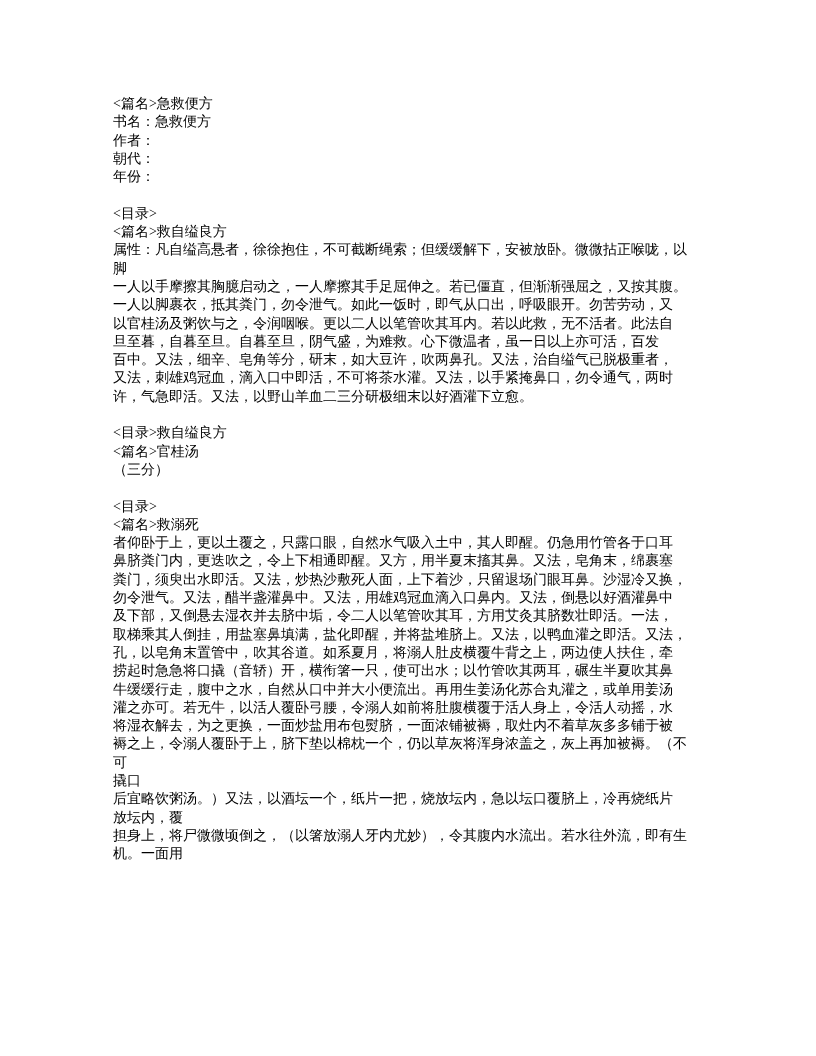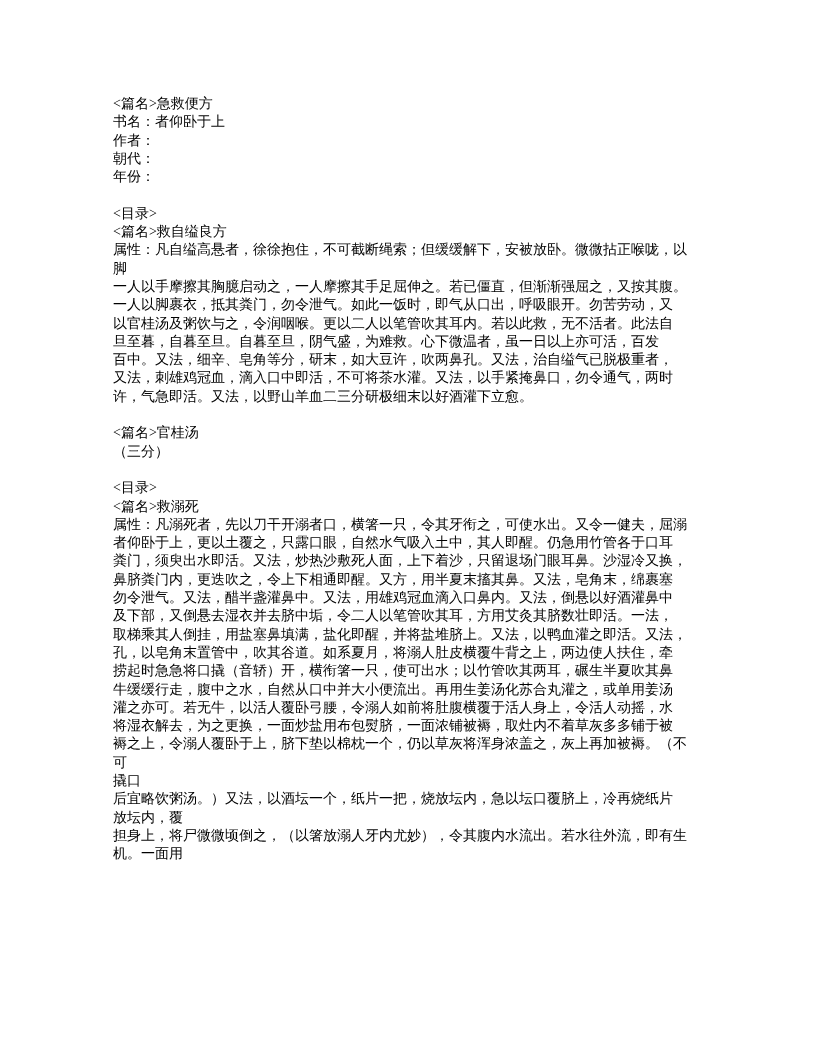--- a/index.html
+++ b/index.html
@@ -29,46 +29,46 @@
     white-space: pre;
     letter-spacing: 0px;
   }
 </style>
 </head>
 <body>
 
 <div class="page">
   <div class="text-block">
       <div class="line">&lt;篇名&gt;急救便方</div>
-      <div class="line">书名：者仰卧于上</div>
+      <div class="line">书名：急救便方</div>
       <div class="line">作者：</div>
       <div class="line">朝代：</div>
       <div class="line">年份：</div>
       <div class="line"></div>
       <div class="line">&lt;目录&gt;</div>
       <div class="line">&lt;篇名&gt;救自缢良方</div>
       <div class="line">属性：凡自缢高悬者，徐徐抱住，不可截断绳索；但缓缓解下，安被放卧。微微拈正喉咙，以</div>
       <div class="line">脚</div>
       <div class="line">一人以手摩擦其胸臆启动之，一人摩擦其手足屈伸之。若已僵直，但渐渐强屈之，又按其腹。</div>
       <div class="line">一人以脚裹衣，抵其粪门，勿令泄气。如此一饭时，即气从口出，呼吸眼开。勿苦劳动，又</div>
       <div class="line">以官桂汤及粥饮与之，令润咽喉。更以二人以笔管吹其耳内。若以此救，无不活者。此法自</div>
       <div class="line">旦至暮，自暮至旦。自暮至旦，阴气盛，为难救。心下微温者，虽一日以上亦可活，百发</div>
       <div class="line">百中。又法，细辛、皂角等分，研末，如大豆许，吹两鼻孔。又法，治自缢气已脱极重者，</div>
       <div class="line">又法，刺雄鸡冠血，滴入口中即活，不可将茶水灌。又法，以手紧掩鼻口，勿令通气，两时</div>
       <div class="line">许，气急即活。又法，以野山羊血二三分研极细末以好酒灌下立愈。</div>
       <div class="line"></div>
+      <div class="line">&lt;目录&gt;救自缢良方</div>
       <div class="line">&lt;篇名&gt;官桂汤</div>
       <div class="line">（三分）</div>
       <div class="line"></div>
       <div class="line">&lt;目录&gt;</div>
       <div class="line">&lt;篇名&gt;救溺死</div>
-      <div class="line">属性：凡溺死者，先以刀干开溺者口，横箸一只，令其牙衔之，可使水出。又令一健夫，屈溺</div>
       <div class="line">者仰卧于上，更以土覆之，只露口眼，自然水气吸入土中，其人即醒。仍急用竹管各于口耳</div>
+      <div class="line">鼻脐粪门内，更迭吹之，令上下相通即醒。又方，用半夏末搐其鼻。又法，皂角末，绵裹塞</div>
       <div class="line">粪门，须臾出水即活。又法，炒热沙敷死人面，上下着沙，只留退场门眼耳鼻。沙湿冷又换，</div>
-      <div class="line">鼻脐粪门内，更迭吹之，令上下相通即醒。又方，用半夏末搐其鼻。又法，皂角末，绵裹塞</div>
       <div class="line">勿令泄气。又法，醋半盏灌鼻中。又法，用雄鸡冠血滴入口鼻内。又法，倒悬以好酒灌鼻中</div>
       <div class="line">及下部，又倒悬去湿衣并去脐中垢，令二人以笔管吹其耳，方用艾灸其脐数壮即活。一法，</div>
       <div class="line">取梯乘其人倒挂，用盐塞鼻填满，盐化即醒，并将盐堆脐上。又法，以鸭血灌之即活。又法，</div>
       <div class="line">孔，以皂角末置管中，吹其谷道。如系夏月，将溺人肚皮横覆牛背之上，两边使人扶住，牵</div>
       <div class="line">捞起时急急将口撬（音轿）开，横衔箸一只，使可出水；以竹管吹其两耳，碾生半夏吹其鼻</div>
       <div class="line">牛缓缓行走，腹中之水，自然从口中并大小便流出。再用生姜汤化苏合丸灌之，或单用姜汤</div>
       <div class="line">灌之亦可。若无牛，以活人覆卧弓腰，令溺人如前将肚腹横覆于活人身上，令活人动摇，水</div>
       <div class="line">将湿衣解去，为之更换，一面炒盐用布包熨脐，一面浓铺被褥，取灶内不着草灰多多铺于被</div>
       <div class="line">褥之上，令溺人覆卧于上，脐下垫以棉枕一个，仍以草灰将浑身浓盖之，灰上再加被褥。（不</div>
       <div class="line">可</div>

